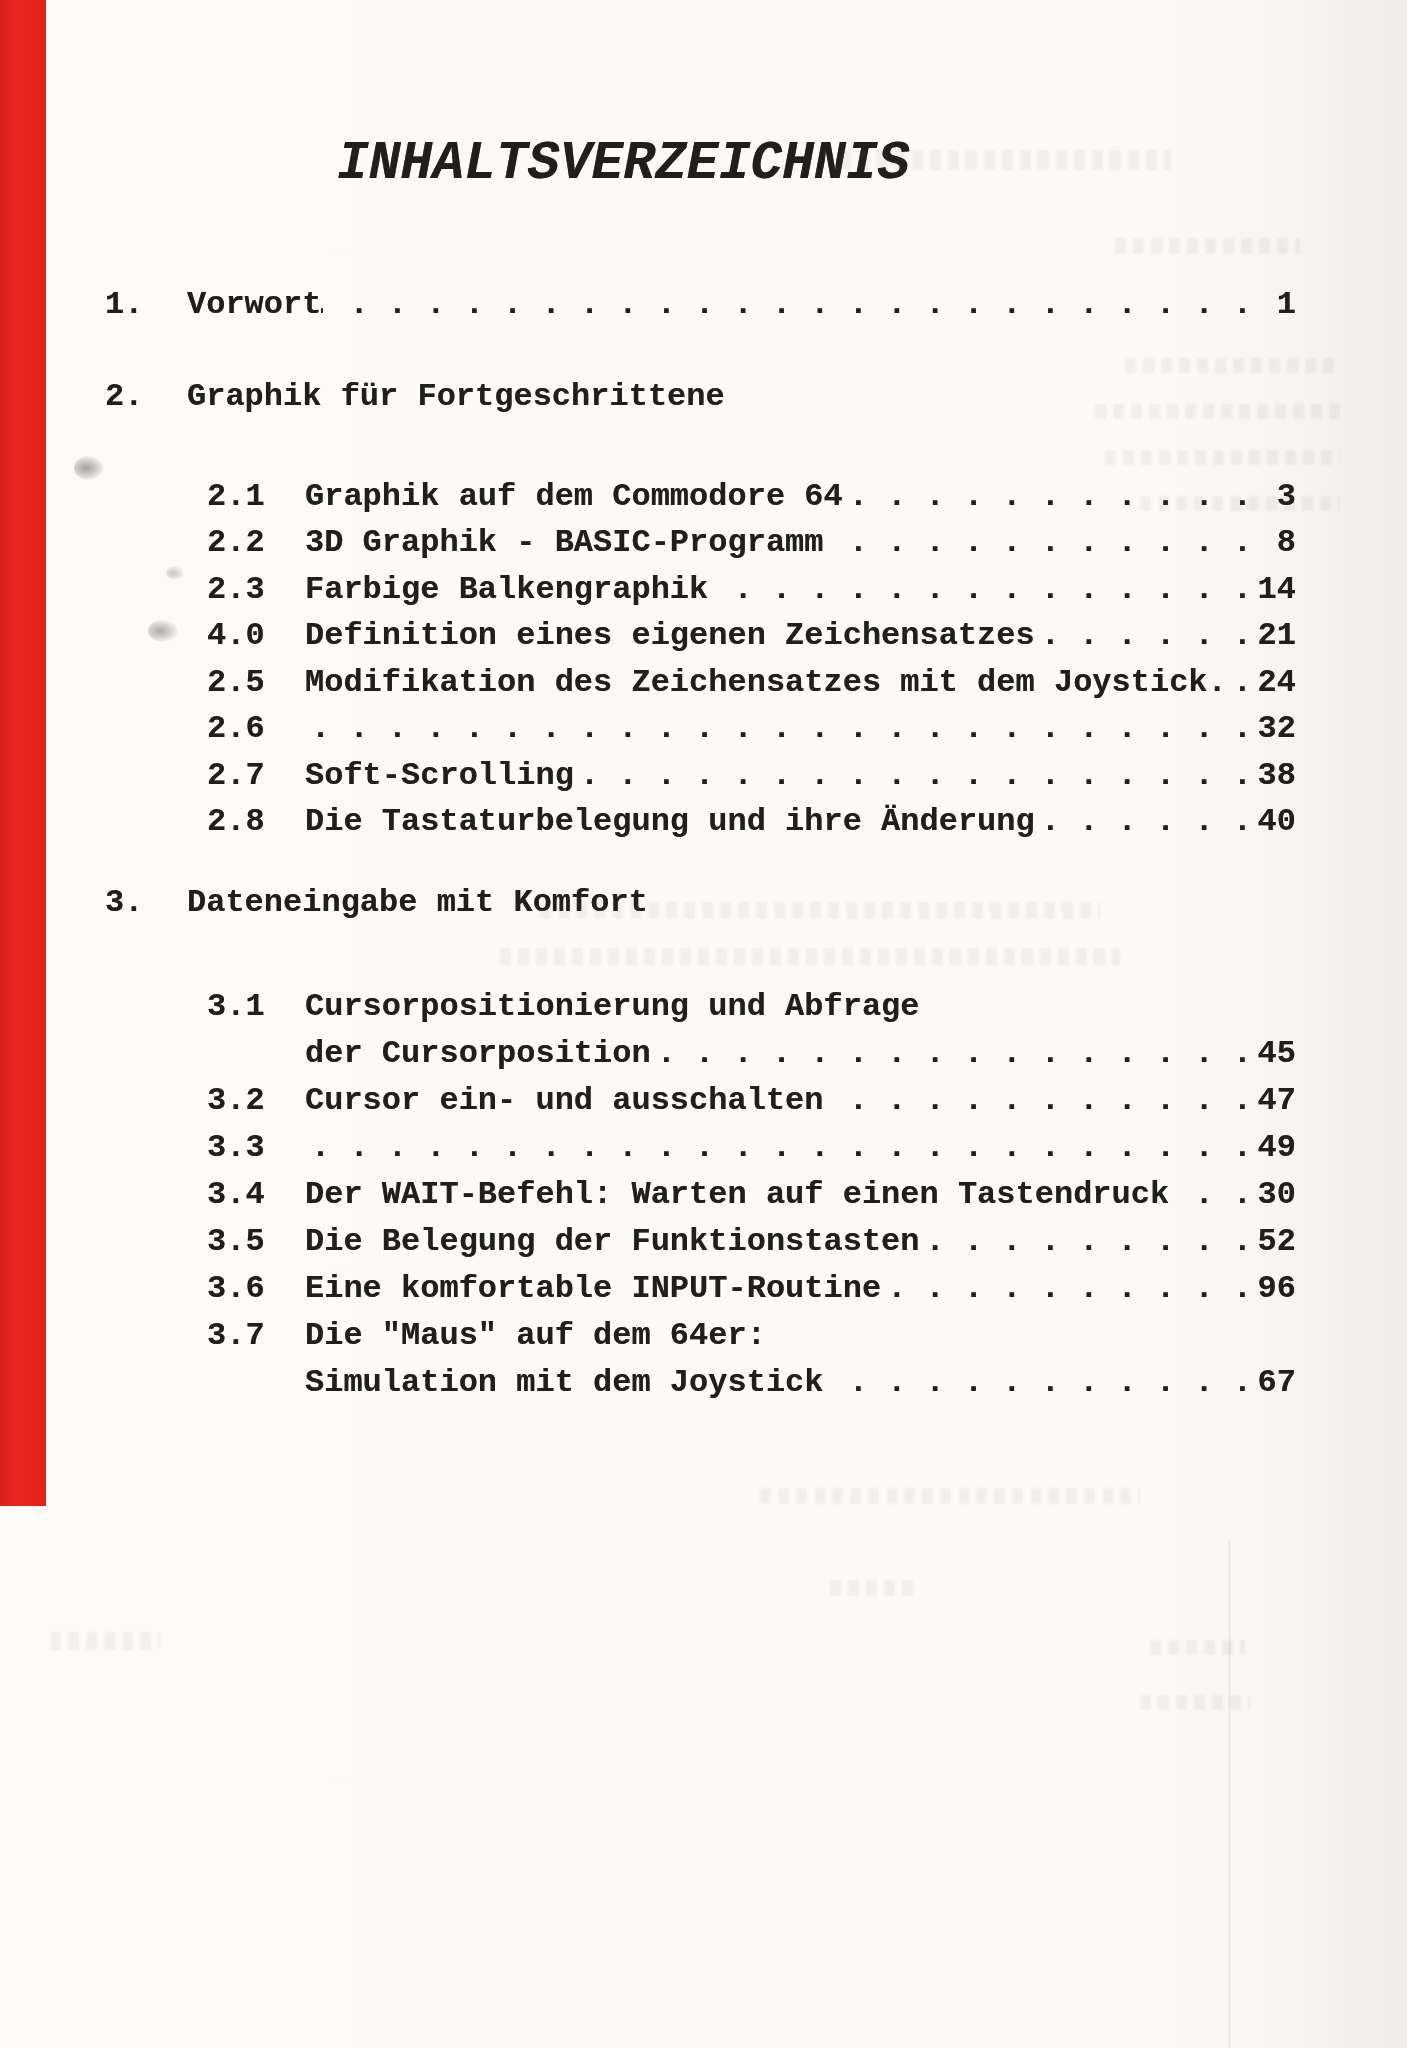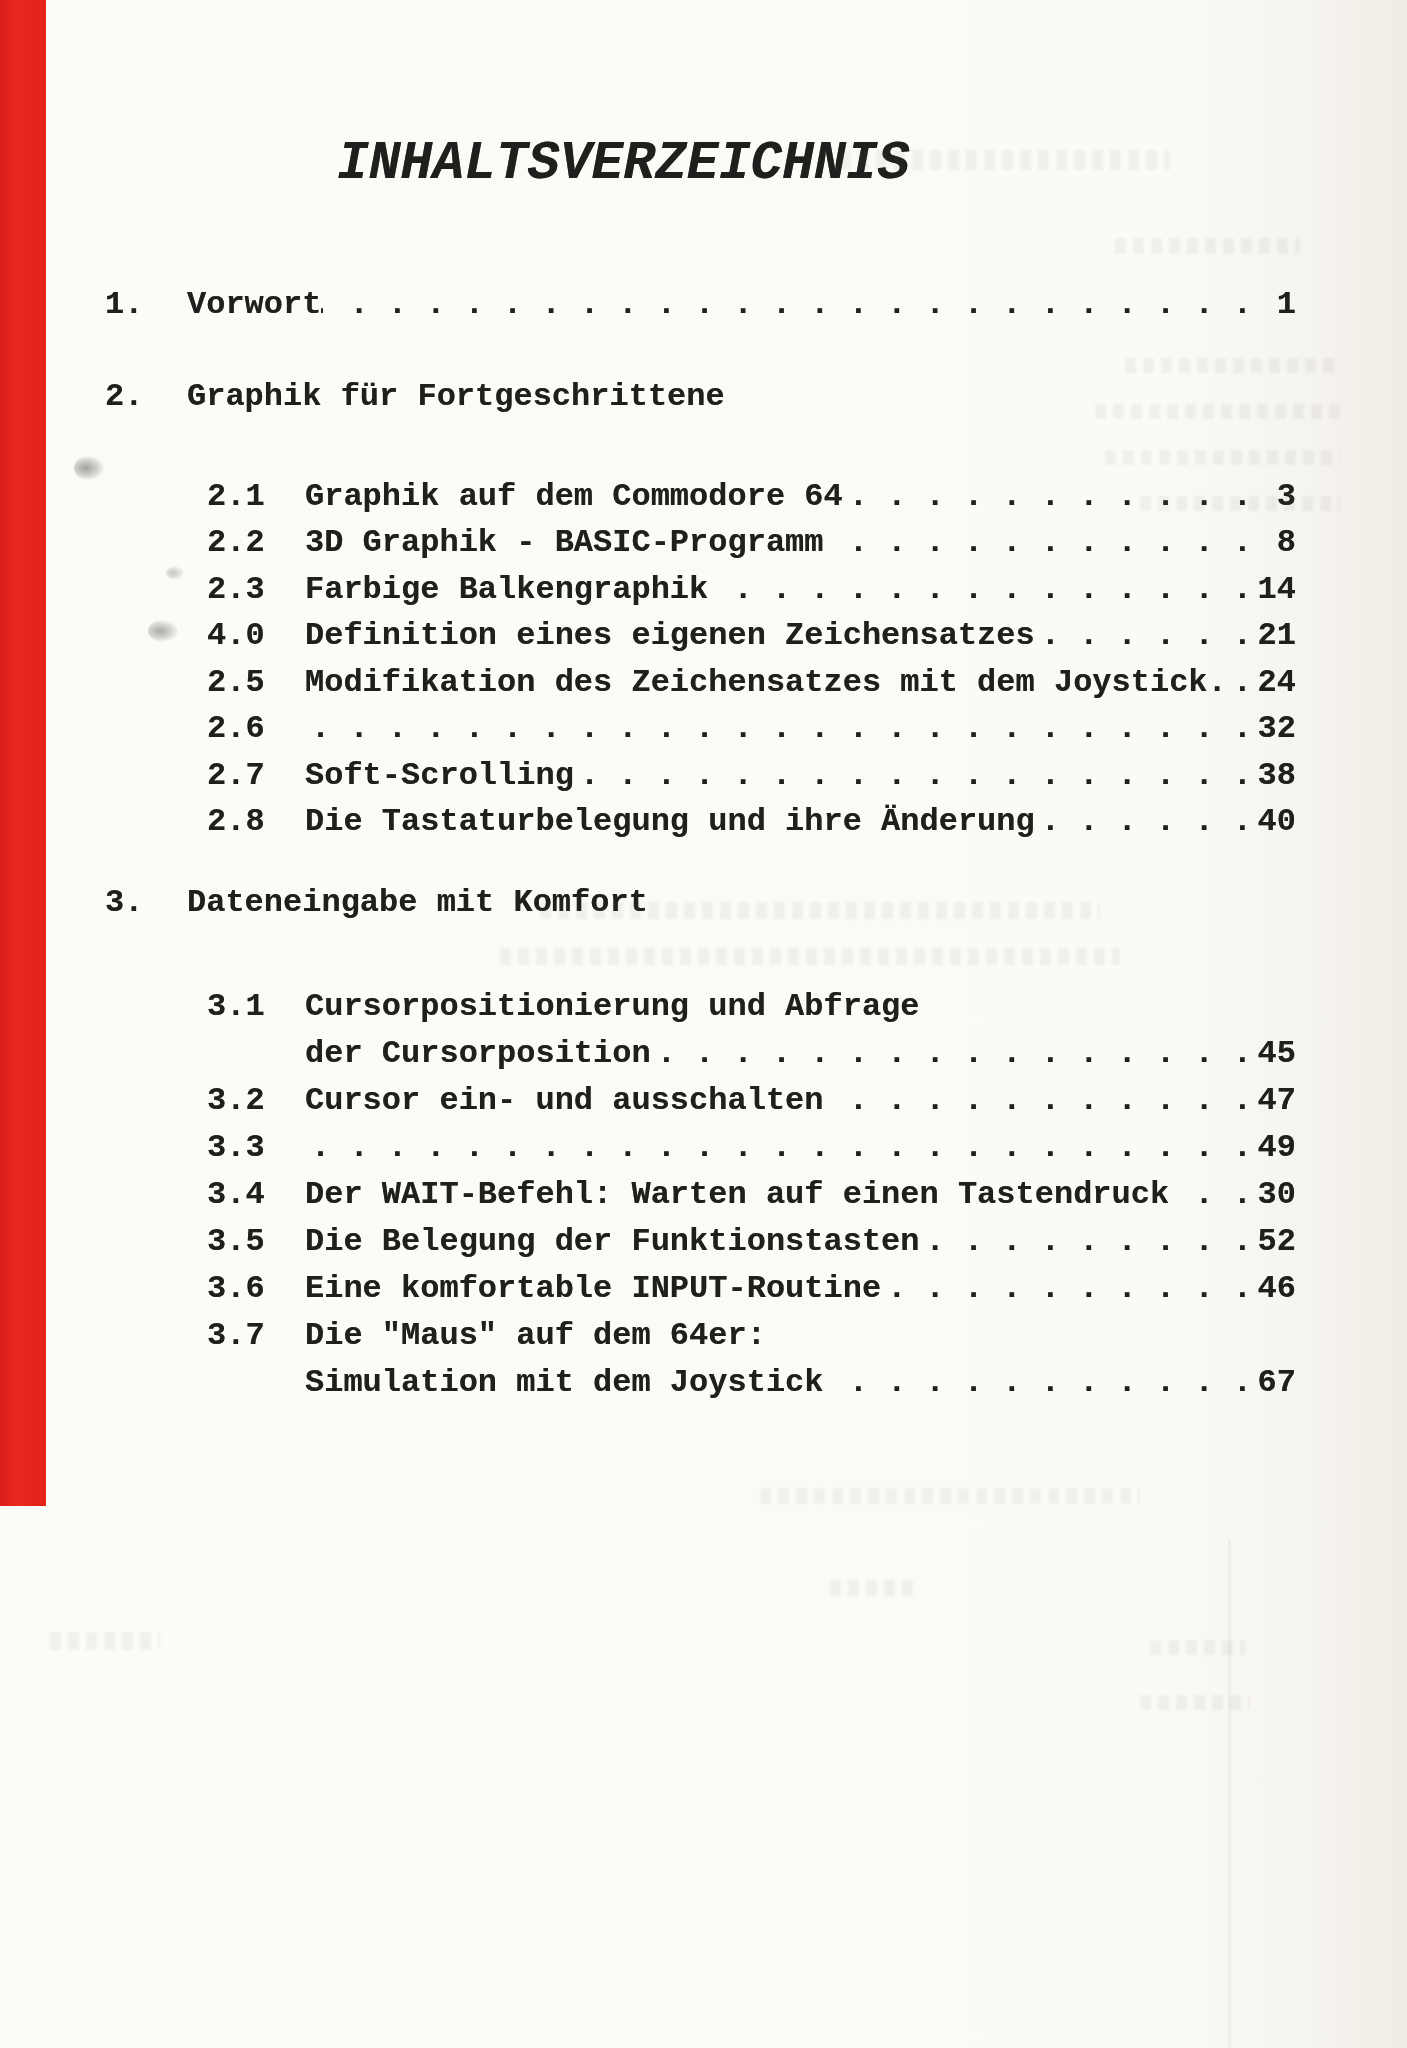--- a/index.html
+++ b/index.html
@@ -168,21 +168,21 @@
     <span class="num">3.5</span>
     <span class="ttl">Die Belegung der Funktionstasten</span>
     <span class="leader">. . . . . . . . . . . . . . . . . . . . . . . . . . . . . . . . . . . . . . . . </span>
     <span class="pg">52</span>
   </div>
 
   <div class="row sub" style="top:1265px">
     <span class="num">3.6</span>
     <span class="ttl">Eine komfortable INPUT-Routine</span>
     <span class="leader">. . . . . . . . . . . . . . . . . . . . . . . . . . . . . . . . . . . . . . . . </span>
-    <span class="pg">46</span>
+    <span class="pg">96</span>
   </div>
 
   <div class="row sub" style="top:1312px">
     <span class="num">3.7</span>
     <span class="ttl">Die "Maus" auf dem 64er:</span>
   </div>
   <div class="row sub" style="top:1359px">
     <span class="num"></span>
     <span class="ttl">Simulation mit dem Joystick</span>
     <span class="leader">. . . . . . . . . . . . . . . . . . . . . . . . . . . . . . . . . . . . . . . . </span>

